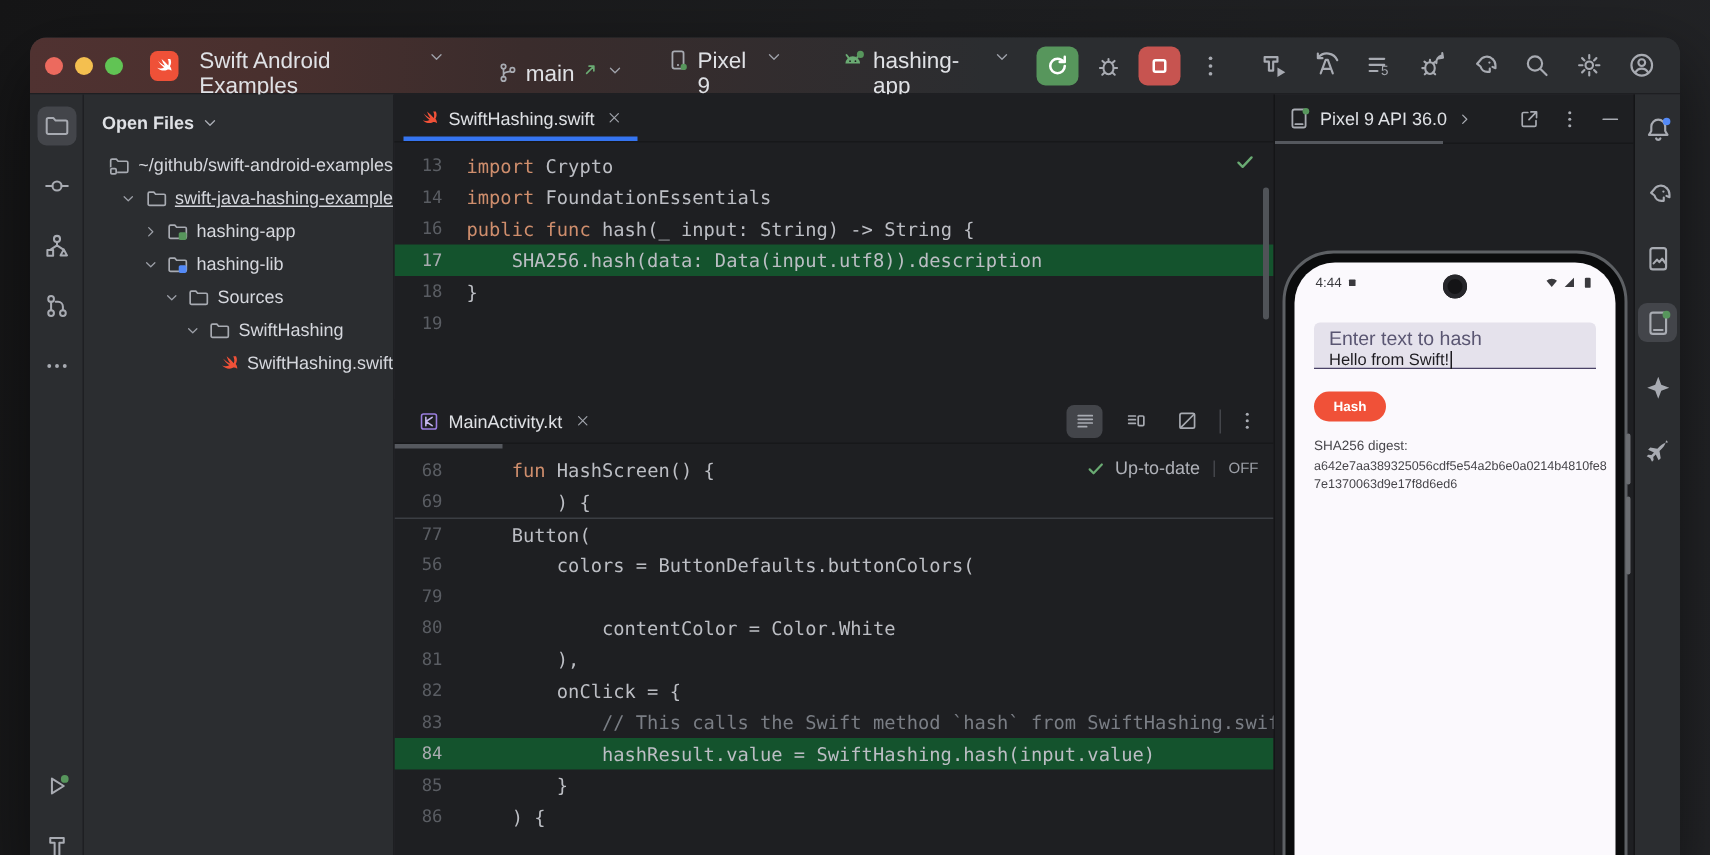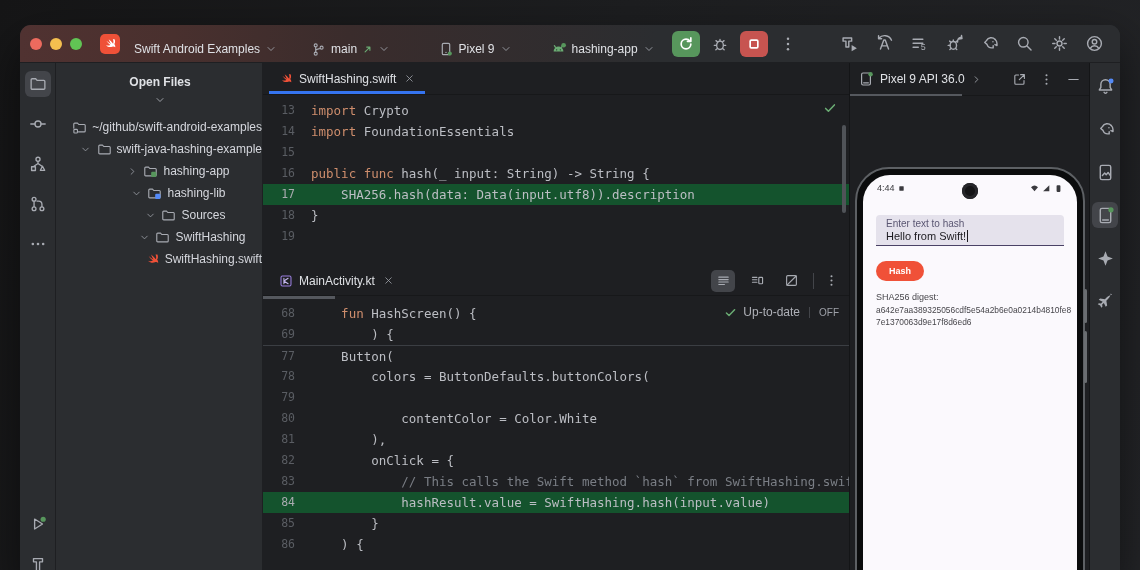--- a/index.html
+++ b/index.html
@@ -13,21 +13,21 @@
 
   
   .titlebar { height:38px; display:flex; align-items:center; gap:8px; padding:0 10px;
     background:linear-gradient(90deg,#503231 0%,#49302e 14%,#3a2c2c 30%,#2b2d30 58%);
     border-bottom:1px solid #1e1f22; }
   .lights { display:flex; gap:8px; margin-right:10px; }
   .light { width:12px; height:12px; border-radius:50%; }
   .l-red{background:#ec6a5e}.l-yellow{background:#f4bf4f}.l-green{background:#61c454}
   .swift-badge { width:20px; height:20px; border-radius:5px; background:#ef5138;
     display:flex; align-items:center; justify-content:center; }
-  .tb-widget { display:flex; align-items:center; gap:5px; color:#dfe1e5; font-size:12px;
+  .tb-widget { display:flex; align-items:flex-start; gap:5px; color:#dfe1e5; font-size:15px;
     padding:3px 6px; border-radius:6px; cursor:default;margin-top:11px; }
   .tb-widget .chev { color:#9da0a8; display:flex; }
   .tb-spacer { flex:1; }
   .icon { display:inline-flex; color:#a8abb2; }
   .run-btn { width:28px; height:26px; border-radius:6px; display:flex; align-items:center;
     justify-content:center; margin:0 3px; }
   .run-green { background:#57965c; }
   .run-red { background:#c75450; }
   .tb-icons { display:flex; align-items:center; gap:16px; padding-right:6px; }
   .tb-icons .icon { cursor:pointer; }
@@ -37,23 +37,23 @@
   .left-rail { width:36px; background:#2b2d30; border-right:1px solid #1e1f22;
     display:flex; flex-direction:column; align-items:center; padding:8px 0; gap:14px; }
   .rail-btn { width:26px; height:26px; border-radius:6px; display:flex; align-items:center;
     justify-content:center; color:#a8abb2; cursor:pointer; position:relative; }
   .rail-btn.active { background:#43454a; color:#d5d7dd; }
   .rail-flex { flex:1; }
 
   .project-panel { width:207px; background:#2b2d30; border-right:1px solid #1e1f22;
     padding-top:6px; overflow:hidden; }
   .panel-head { display:flex; align-items:center; gap:5px; color:#dfe1e5; font-size:12px;
-    font-weight:bold; padding:6px 10px 10px 12px;flex-direction:column; }
+    font-weight:bold; padding:6px 10px 10px 12px; }
   .tree-row { display:flex; align-items:center; gap:5px; height:22px; font-size:12px;
-    color:#d5d7dd; white-space:nowrap; cursor:pointer;justify-content:center; }
+    color:#d5d7dd; white-space:nowrap; cursor:pointer; }
   .tree-row .chev { display:flex; color:#9da0a8; width:12px; justify-content:center; }
   .tree-row .no-chev { width:12px; }
 
   .editor-col { flex:1; display:flex; flex-direction:column; background:#1e1f22; min-width:0; }
   .tabbar { height:32px; display:flex; align-items:center; background:#1e1f22;
     border-bottom:1px solid #17181a; padding:0 6px; flex:0 0 auto; }
   .tab { display:flex; align-items:center; gap:6px; height:100%; padding:0 10px;
     font-size:12px; color:#dfe1e5; position:relative; cursor:pointer; }
   .tab.underlined:after { content:""; position:absolute; left:0; right:0; bottom:0;
     height:3px; background:#3574f0; }
@@ -101,21 +101,21 @@
   .phone-btn { position:absolute; right:-4px; width:3px; border-radius:2px; background:#6a6d71; }
   .phone-screen { position:relative; width:100%; height:100%; background:#fbf9fd;
     border-radius:27px; overflow:hidden; }
   .punch { position:absolute; top:8px; left:50%; transform:translateX(-50%);
     width:16px; height:16px; border-radius:50%; background:#141416; box-shadow:inset 0 0 0 3px #26262a; }
   .statusbar { display:flex; justify-content:space-between; align-items:center; padding:8px 14px 0; }
   .sb-time { font-size:9px; color:#3a3a3e; display:flex; align-items:center; gap:3px; }
   .sb-icons { display:flex; align-items:center; gap:3px; }
   .m3-field { position:relative; margin:22px 13px 0; height:31px; background:#e5e2ec;
     border-radius:4px 4px 0 0; border-bottom:1.5px solid #4a4266; padding:3px 10px 0; }
-  .m3-label { font-size:10px; color:#5a5672; }
+  .m3-label { font-size:13px; color:#5a5672; }
   .m3-value { font-size:11px; color:#1d1b20; margin-top:1px; }
   .caret { border-left:1.2px solid #1d1b20; margin-left:1px; }
   .m3-btn { display:inline-block; margin:15px 0 0 13px; padding:5px 13px; border-radius:14px;
     background:#f05138; color:#ffffff; font-size:9px; font-weight:bold; cursor:pointer; }
   .digest { margin:11px 13px 0; width:196px; }
   .digest-label { font-size:9px; color:#47464b; }
   .digest-hash { font-size:8.4px; line-height:11.5px; color:#47464b; word-break:break-all; margin-top:3px; }
 
   .right-rail { width:30px; background:#2b2d30; display:flex; flex-direction:column;
     align-items:center; padding-top:10px; gap:17px; }
@@ -370,21 +370,21 @@
               <span class="no-chev"></span>
               <span class="icon">
                 <svg viewBox="0 0 16 16" fill="none" stroke="currentColor" stroke-width="1.2" stroke-linecap="round" stroke-linejoin="round" width="15" height="15">
                   <path d="M1.9 4.3c0-.6.4-1 1-1h3l1.3 1.5h6c.5 0 .9.4.9 1v5.9c0 .6-.4 1-1 1H2.9c-.6 0-1-.4-1-1z"></path>
                   <rect x="1" y="9" width="5.5" height="5.5" rx="1" fill="#2b2d30" stroke="none"></rect>
                   <rect x="2" y="10" width="3.8" height="3.8" rx=".8"></rect>
                 </svg>
               </span>
               <span>~/github/swift-android-examples</span>
             </div>
-            <div class="tree-row" style="padding-left: 24px;">
+            <div class="tree-row" style="padding-left: 24px; text-decoration: underline;">
               <span class="icon chev">
                 <svg viewBox="0 0 16 16" fill="none" stroke="currentColor" stroke-width="1.2" stroke-linecap="round" stroke-linejoin="round" width="11" height="11">
                   <path d="M4 6l4 4 4-4"></path>
                 </svg>
               </span>
               <span class="icon">
                 <svg viewBox="0 0 16 16" fill="none" stroke="currentColor" stroke-width="1.2" stroke-linecap="round" stroke-linejoin="round" width="15" height="15">
                   <path d="M1.9 4.3c0-.6.4-1 1-1h3l1.3 1.5h6c.5 0 .9.4.9 1v5.9c0 .6-.4 1-1 1H2.9c-.6 0-1-.4-1-1z"></path>
                 </svg>
               </span>
@@ -474,21 +474,20 @@
         </div>
         <div class="editor e1" id="editor1">
           <span class="editor-check icon">
               <svg viewBox="0 0 16 16" fill="none" stroke="currentColor" stroke-width="1.2" stroke-linecap="round" stroke-linejoin="round" width="14" height="14">
                 <path d="M3 8.5l3.2 3.2L13 4.5" stroke="#6aab73" stroke-width="1.8"></path>
               </svg>
             </span>
           <span class="vscroll"></span>
         <div class="row"><span class="ln">13</span><span class="code"><span class="kw">import</span><span> Crypto</span></span></div>
             <div class="row"><span class="ln">14</span><span class="code"><span class="kw">import</span><span> FoundationEssentials</span></span></div>
-            <div class="row"><span class="ln">15</span><span class="code"></span></div>
             <div class="row"><span class="ln">16</span><span class="code"><span class="kw">public</span><span> </span><span class="kw">func</span><span> hash(_ input: String) -&gt; String {</span></span></div>
             <div class="row hl"><span class="ln">17</span><span class="code"><span>    SHA256.hash(data: Data(input.utf8)).description</span></span></div>
             <div class="row"><span class="ln">18</span><span class="code"><span>}</span></span></div>
             <div class="row"><span class="ln">19</span><span class="code"></span></div>
           </div>
         <div class="tabbar" style="height:30px;">
           <div class="tab">
             <span class="icon">
                 <svg viewBox="0 0 16 16" fill="none" stroke="currentColor" stroke-width="1.2" stroke-linecap="round" stroke-linejoin="round" width="14" height="14">
                   <rect x="2.3" y="2.3" width="11.4" height="11.4" rx="1.6" stroke="#9b7fe0"></rect>
@@ -543,21 +542,21 @@
                 <svg viewBox="0 0 16 16" fill="none" stroke="currentColor" stroke-width="1.2" stroke-linecap="round" stroke-linejoin="round" width="13" height="13">
                   <path d="M3 8.5l3.2 3.2L13 4.5" stroke="#6aab73" stroke-width="1.8"></path>
                 </svg>
               </span>
             <span class="txt">Up-to-date</span>
             <span class="off">OFF</span>
           </div>
         <div class="row"><span class="ln">68</span><span class="code"><span>    </span><span class="kw">fun</span><span> HashScreen() {</span></span></div>
             <div class="row"><span class="ln">69</span><span class="code"><span>        ) {</span></span></div>
             <div class="row fold"><span class="ln">77</span><span class="code"><span>    Button(</span></span></div>
-            <div class="row"><span class="ln">78</span><span class="code"><span>        colors = ButtonDefaults.buttonColors(</span></span></div>
+            <div class="row"><span class="ln">56</span><span class="code"><span>        colors = ButtonDefaults.buttonColors(</span></span></div>
             <div class="row"><span class="ln">79</span></div>
             <div class="row"><span class="ln">80</span><span class="code"><span>            contentColor = Color.White</span></span></div>
             <div class="row"><span class="ln">81</span><span class="code"><span>        ),</span></span></div>
             <div class="row"><span class="ln">82</span><span class="code"><span>        onClick = {</span></span></div>
             <div class="row"><span class="ln">83</span><span class="code"><span class="cm">            // This calls the Swift method `hash` from SwiftHashing.swift</span></span></div>
             <div class="row hl"><span class="ln">84</span><span class="code"><span>            hashResult.value = SwiftHashing.hash(input.value)</span></span></div>
             <div class="row"><span class="ln">85</span><span class="code"><span>        }</span></span></div>
             <div class="row"><span class="ln">86</span><span class="code"><span>    ) {</span></span></div>
           </div>
       </div>

